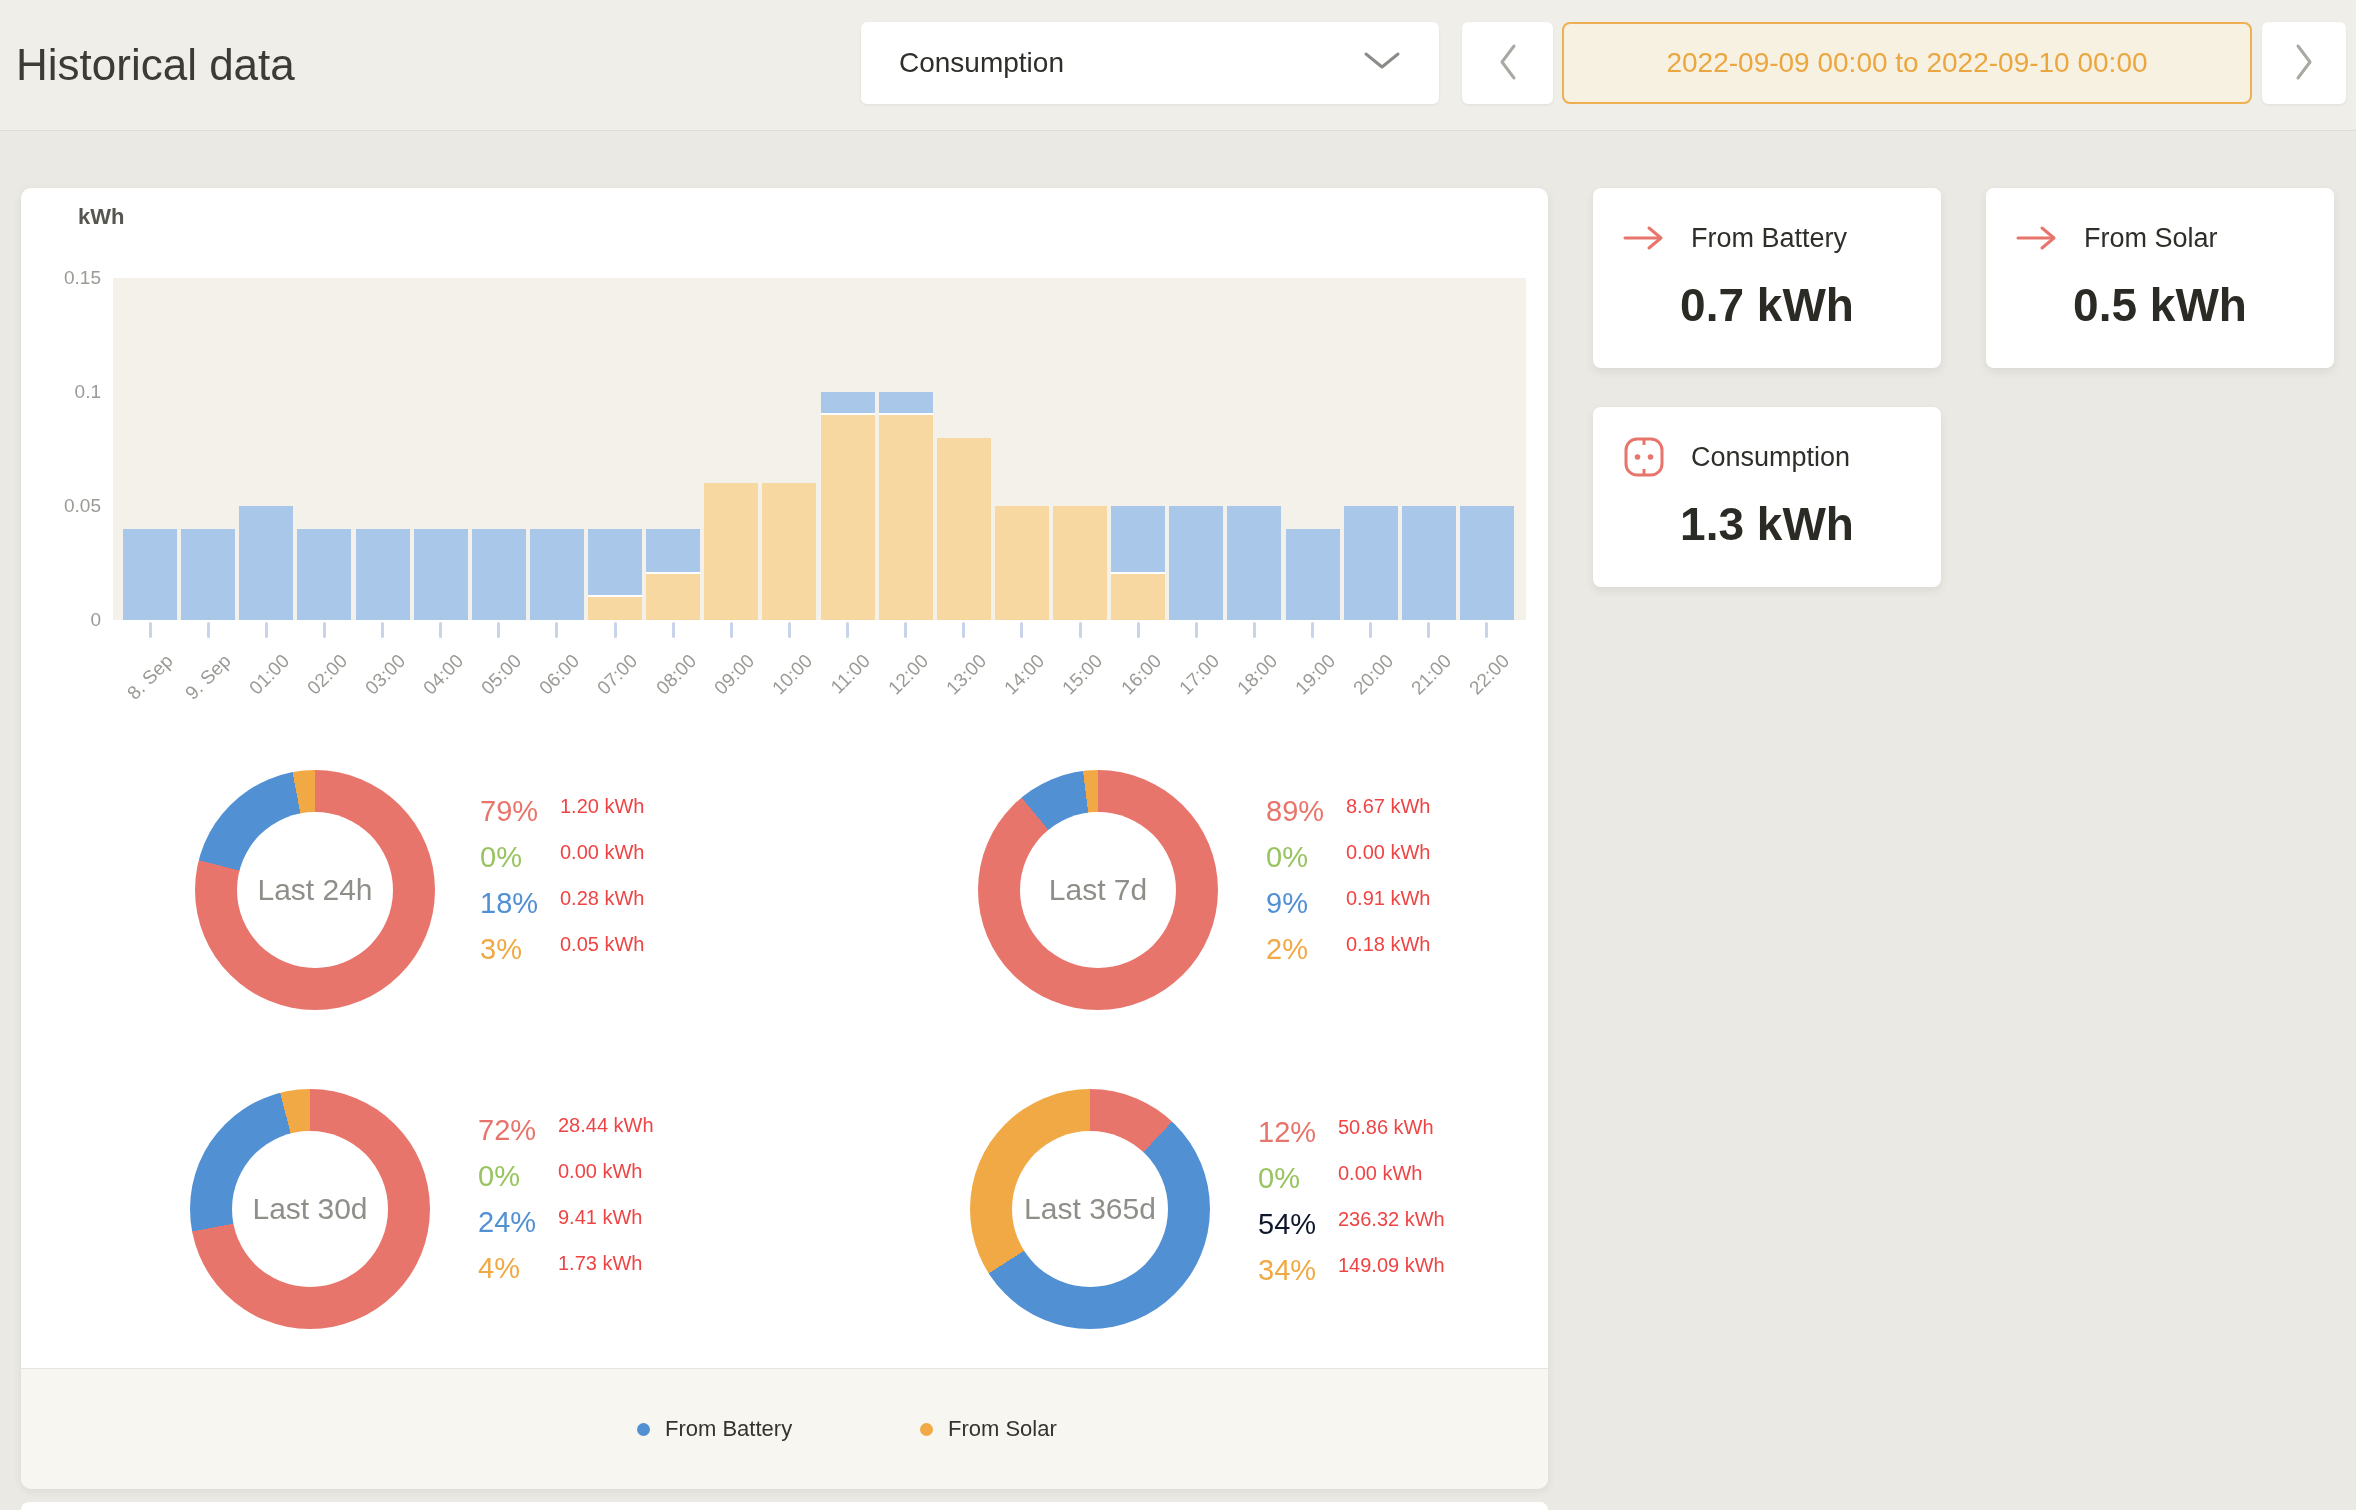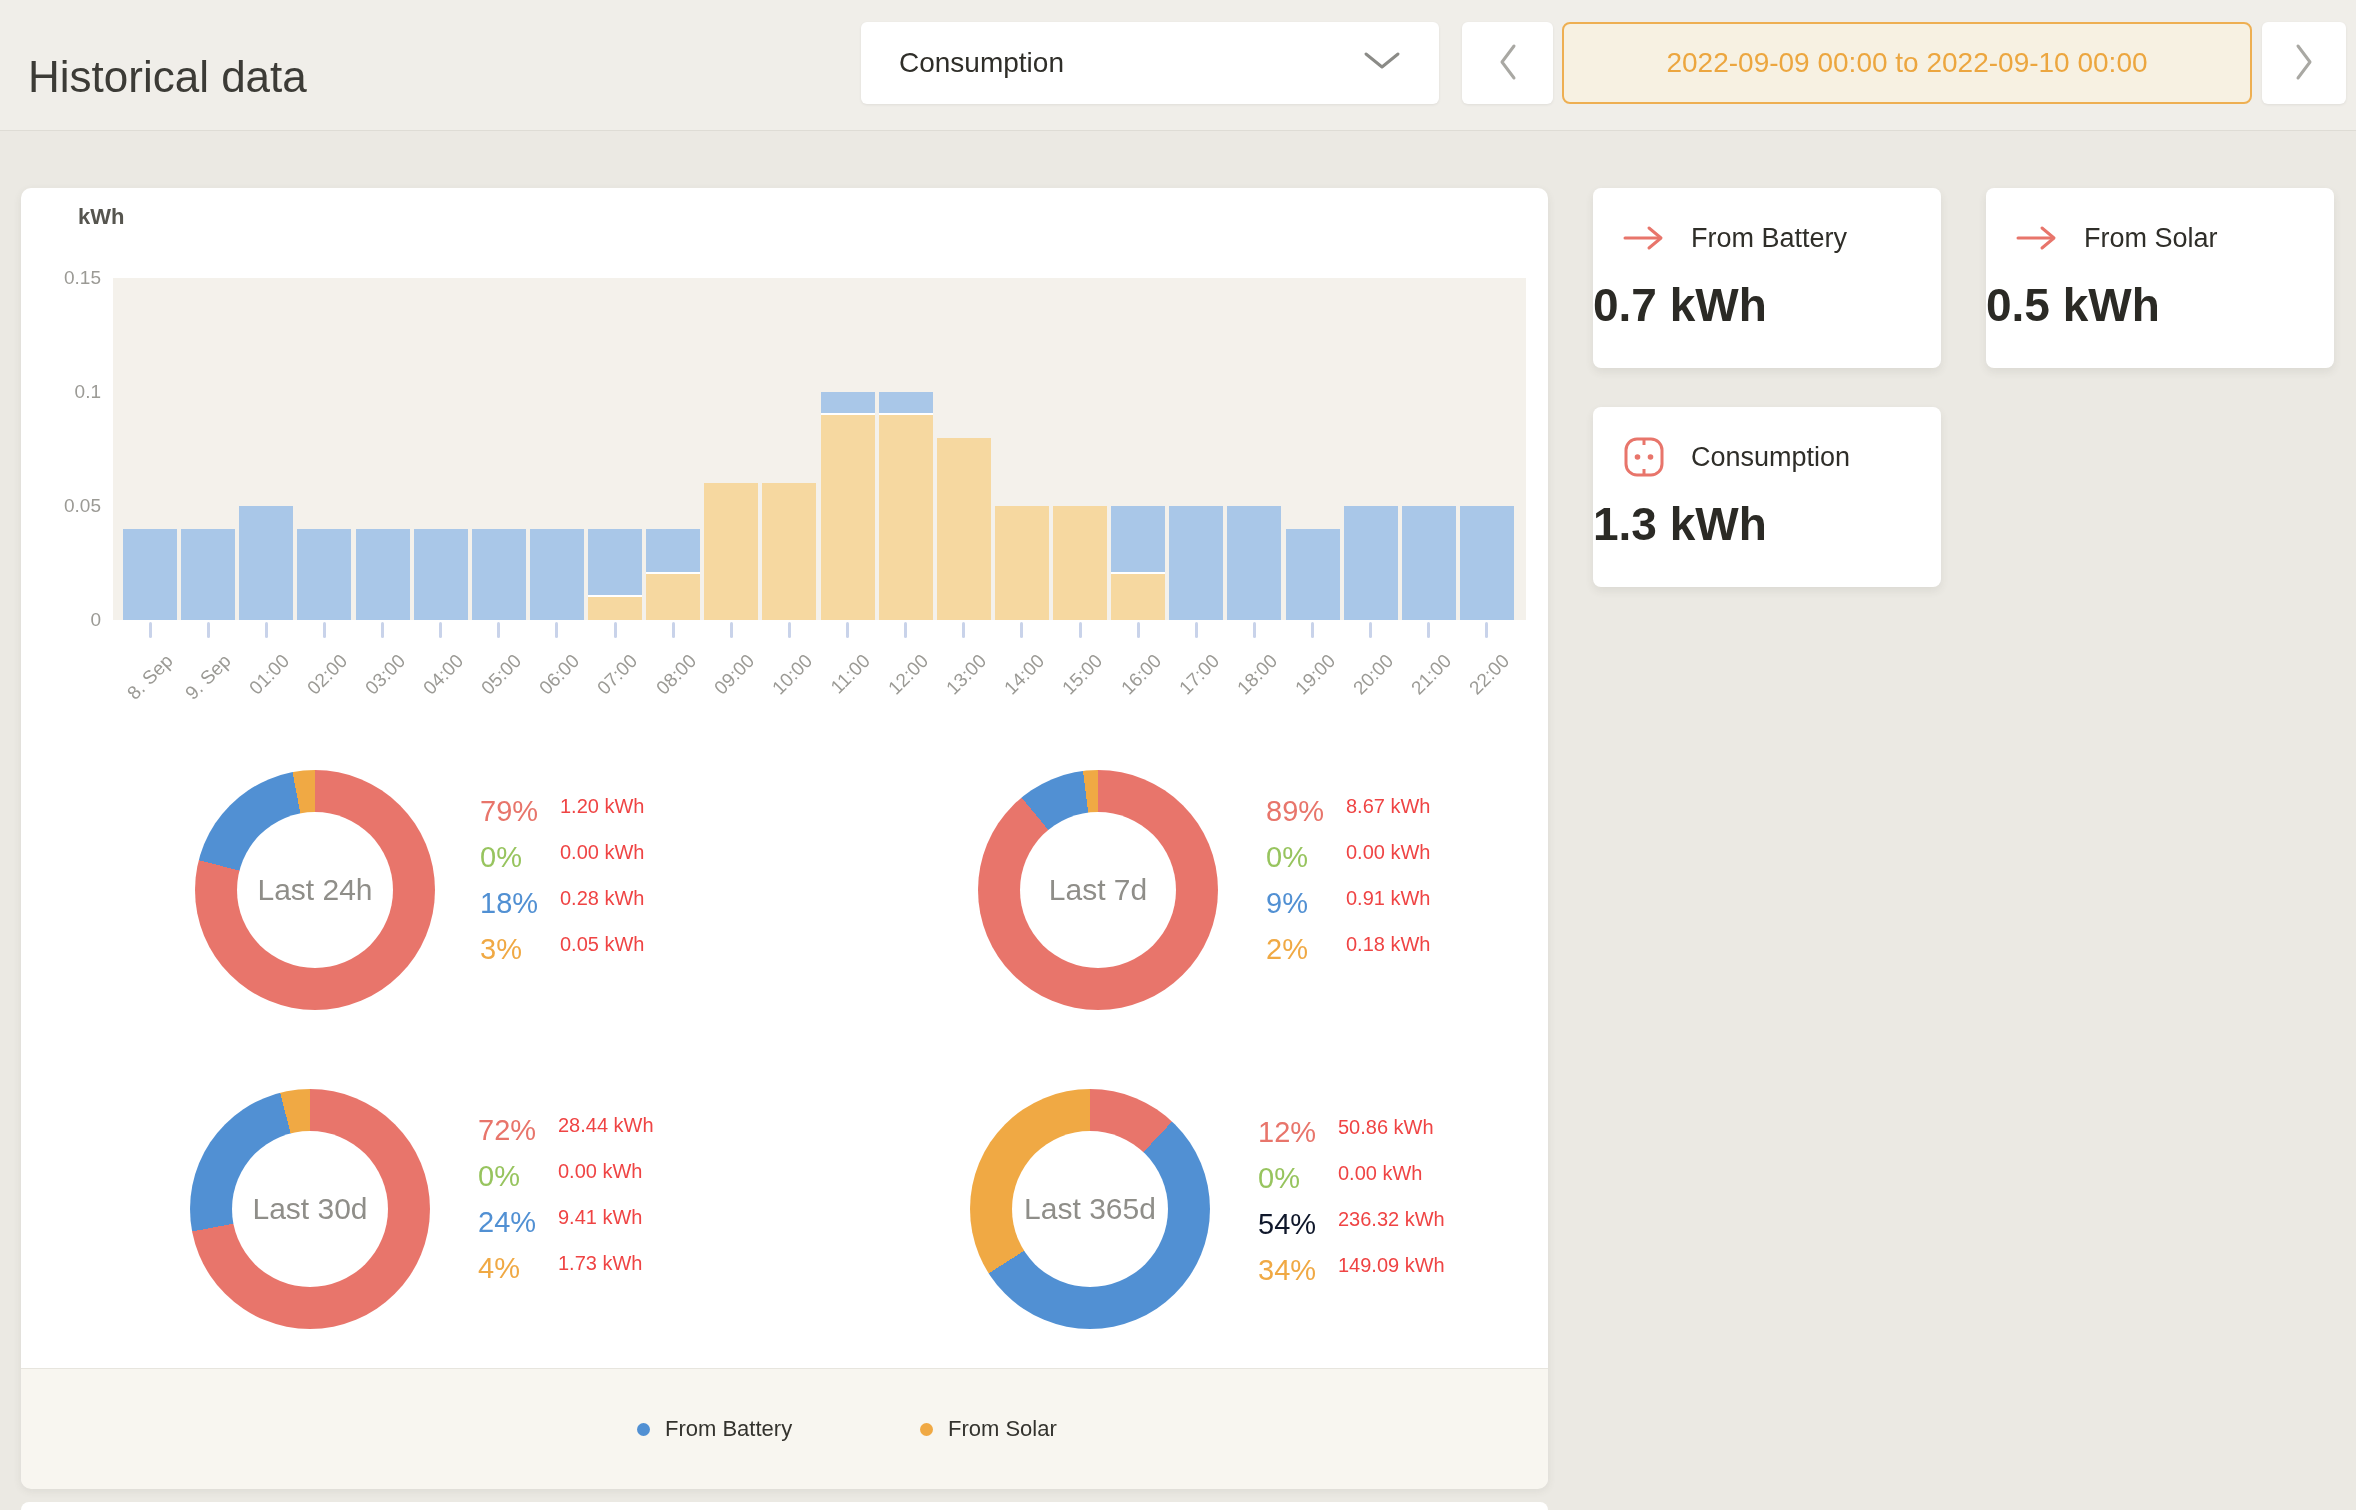--- a/index.html
+++ b/index.html
@@ -1,21 +1,21 @@
 <!DOCTYPE html>
 <html><head>
 <meta charset="utf-8">
 <style>
   html,body{margin:0;padding:0}
   .page{position:relative;width:2356px;height:1510px;background:#ebe9e3;overflow:hidden;
         font-family:"Liberation Sans",sans-serif;}
   
   .header{position:absolute;left:0;top:0;width:100%;height:131px;background:#f0eee9;
           border-bottom:1px solid #dedcd5;box-sizing:border-box}
-  .title{position:absolute;left:16px;top:40px;margin:12px;font-size:44px;font-weight:400;color:#3c3b36}
+  .title{position:absolute;left:16px;top:40px;margin:0;font-size:44px;font-weight:400;color:#3c3b36}
   .select{position:absolute;left:861px;top:22px;width:578px;height:82px;background:#fff;border-radius:6px;
           box-shadow:0 1px 3px rgba(0,0,0,.07);display:flex;align-items:center;padding:0 38px;
           box-sizing:border-box;cursor:pointer}
   .select-value{font-size:28px;color:#2f2e29;flex:1}
   .nav-btn{position:absolute;top:22px;background:#fff;border:none;border-radius:6px;
            box-shadow:0 1px 3px rgba(0,0,0,.07);display:flex;align-items:center;justify-content:center;cursor:pointer}
   .nav-prev{left:1462px;width:91px;height:82px}
   .nav-next{left:2262px;width:84px;height:82px}
   .date-btn{position:absolute;left:1562px;top:22px;width:690px;height:82px;background:#f7f1e2;
             border:2px solid #eeaf52;border-radius:8px;color:#eca63f;font-size:28px;
@@ -54,21 +54,21 @@
           border-top:1px solid #e7e5de;border-radius:0 0 10px 10px}
   .legend-item{position:absolute;top:0;height:100%;display:flex;align-items:center;gap:15px;cursor:pointer}
   .legend-dot{width:13px;height:13px;border-radius:50%}
   .legend-text{font-size:22px;color:#34332e}
   
   .stat-card{position:absolute;width:348px;height:180px;background:#fff;border-radius:8px;
              box-shadow:0 4px 8px rgba(70,65,50,.09)}
   .card-head{position:absolute;left:28px;top:30px;display:flex;align-items:center;gap:24px}
   .card-icon{width:46px;height:40px;display:flex;align-items:center;justify-content:center}
   .card-label{font-size:27px;color:#2f2e29}
-  .card-value{position:absolute;left:0;right:0;top:90px;text-align:left;font-size:46px;
+  .card-value{position:absolute;left:0;right:0;top:90px;text-align:center;font-size:46px;
               font-weight:700;color:#2b2a25}
   .sliver{position:absolute;left:21px;top:1502px;width:1527px;height:8px;background:#fff;
           border-radius:8px 8px 0 0}
 </style>
 </head>
 <body>
 
 <div class="page">
 
   <header class="header">

